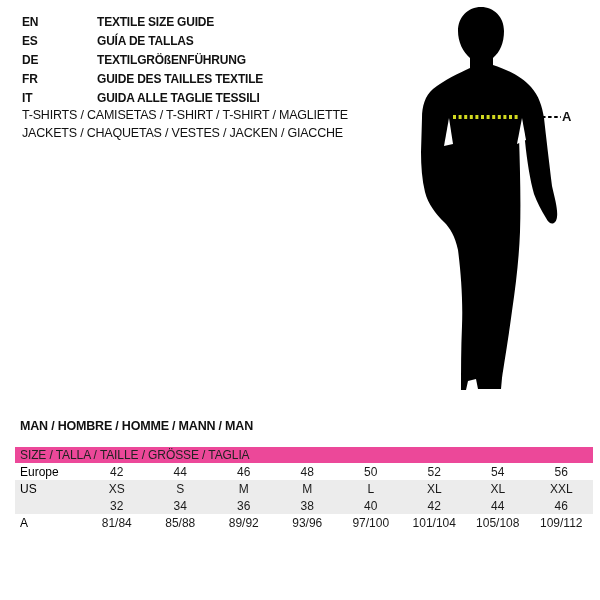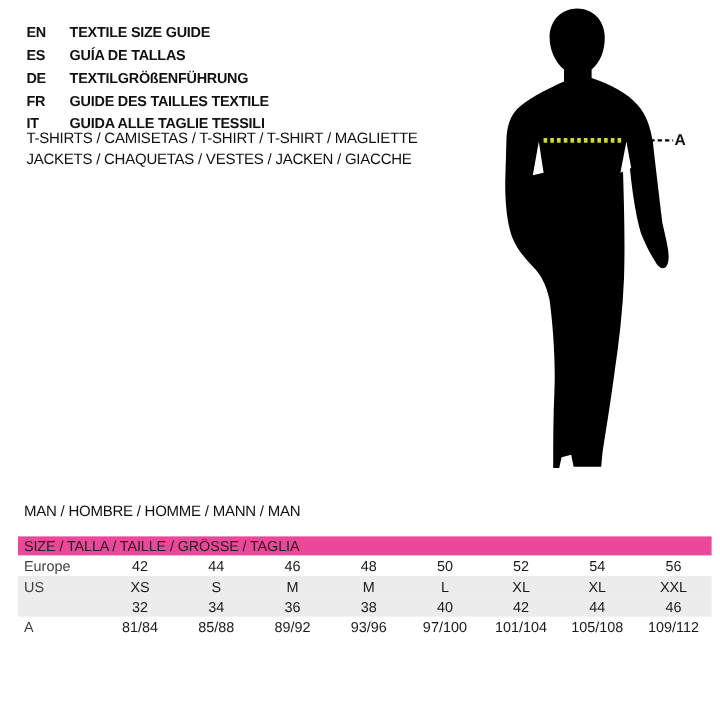--- a/index.html
+++ b/index.html
@@ -2,40 +2,40 @@
 <html><head>
 <meta charset="utf-8">
 <style>
   html,body{margin:0;padding:0;background:#fff;}
   .canvas{
     position:relative;width:600px;height:600px;background:#ffffff;overflow:hidden;
     font-family:"Liberation Sans","DejaVu Sans",sans-serif;color:#111;
   }
   
   .lang-block{position:absolute;left:22px;top:15px;}
-  .lang-row{display:flex;height:19px;align-items:flex-end;}
+  .lang-row{display:flex;height:19px;align-items:flex-start;gap:39px;}
   .lang-code{width:36px;font-size:12px;font-weight:bold;letter-spacing:-0.2px;}
   .lang-label{font-size:12px;font-weight:bold;letter-spacing:-0.2px;white-space:nowrap;}
   
   .categories{position:absolute;left:22px;top:106px;line-height:18px;}
   .categories div{font-size:12.5px;font-weight:normal;letter-spacing:-0.2px;white-space:nowrap;}
   
   .figure{position:absolute;left:420px;top:6px;}
   .measure-label{position:absolute;left:562px;top:109px;font-size:13px;font-weight:600;}
   
-  .section-heading{position:absolute;left:20px;top:419px;font-size:12.5px;font-weight:normal;letter-spacing:-0.2px;}
+  .section-heading{position:absolute;left:20px;top:419px;font-size:12.5px;font-weight:bold;letter-spacing:-0.2px;}
   
   .size-table{position:absolute;left:15px;top:447px;width:578px;font-size:12px;}
   .thead{
     height:16px;line-height:16px;background:#ec4899;color:#222;
     padding-left:5px;letter-spacing:-0.1px;font-weight:400;
   }
   .trow{display:flex;height:17px;align-items:center;background:#ffffff;}
   .trow.alt{background:#ececec;}
-  .tlabel{width:70px;padding-left:5px;box-sizing:border-box;color:#404040;}
+  .tlabel{width:70px;padding-left:5px;box-sizing:border-box;color:#000000;}
   .tcell{flex:1;text-align:center;color:#1a1a1a;}
   
   .footnote{position:absolute;left:20px;top:549px;font-size:12.5px;font-weight:bold;letter-spacing:-0.2px;}
 </style>
 </head>
 <body>
 
 <div class="canvas">
 
   <div class="lang-block">

